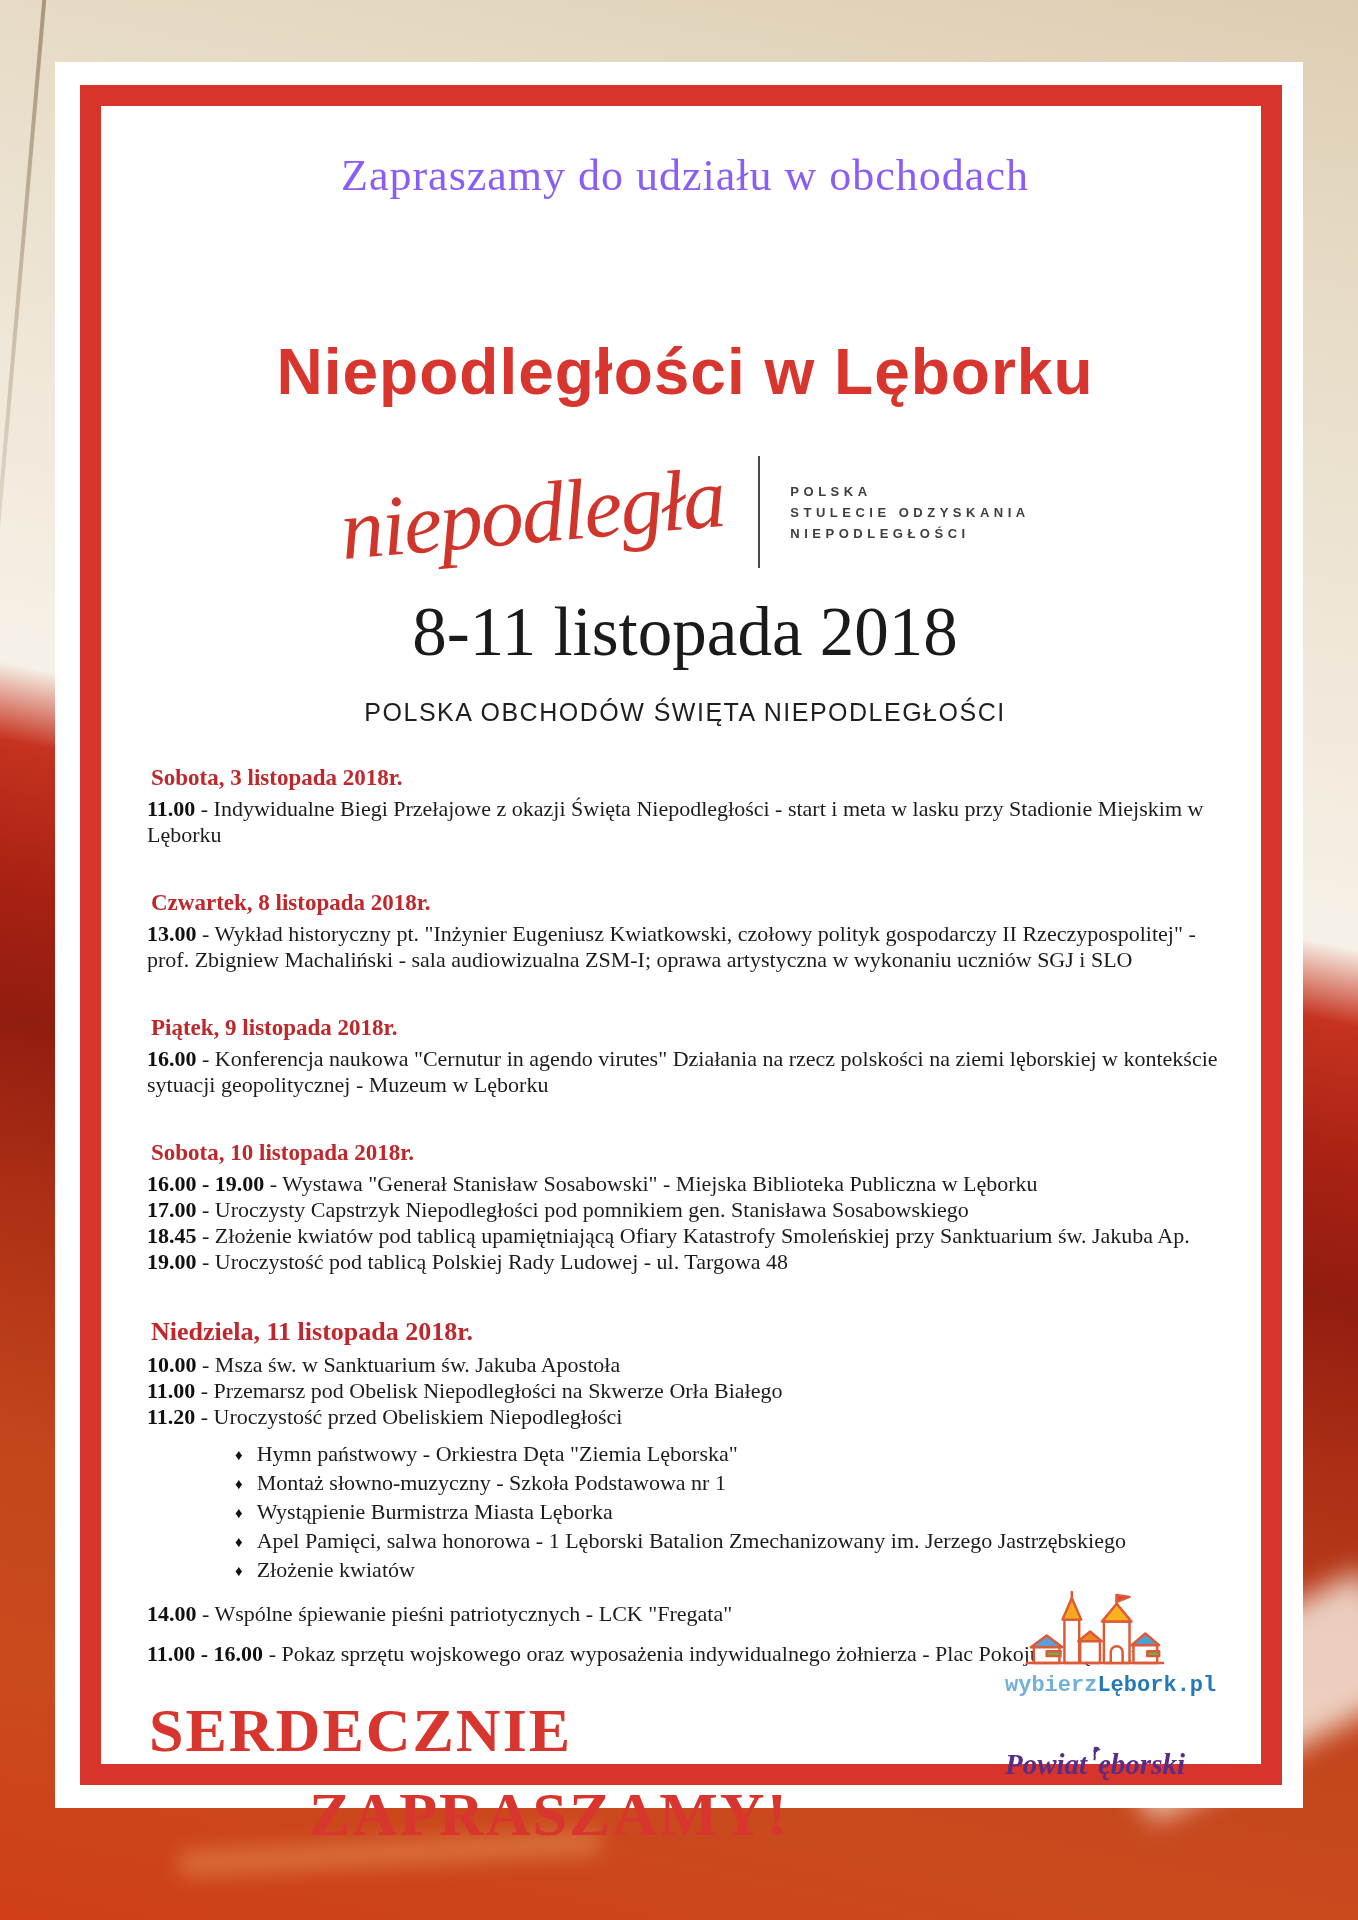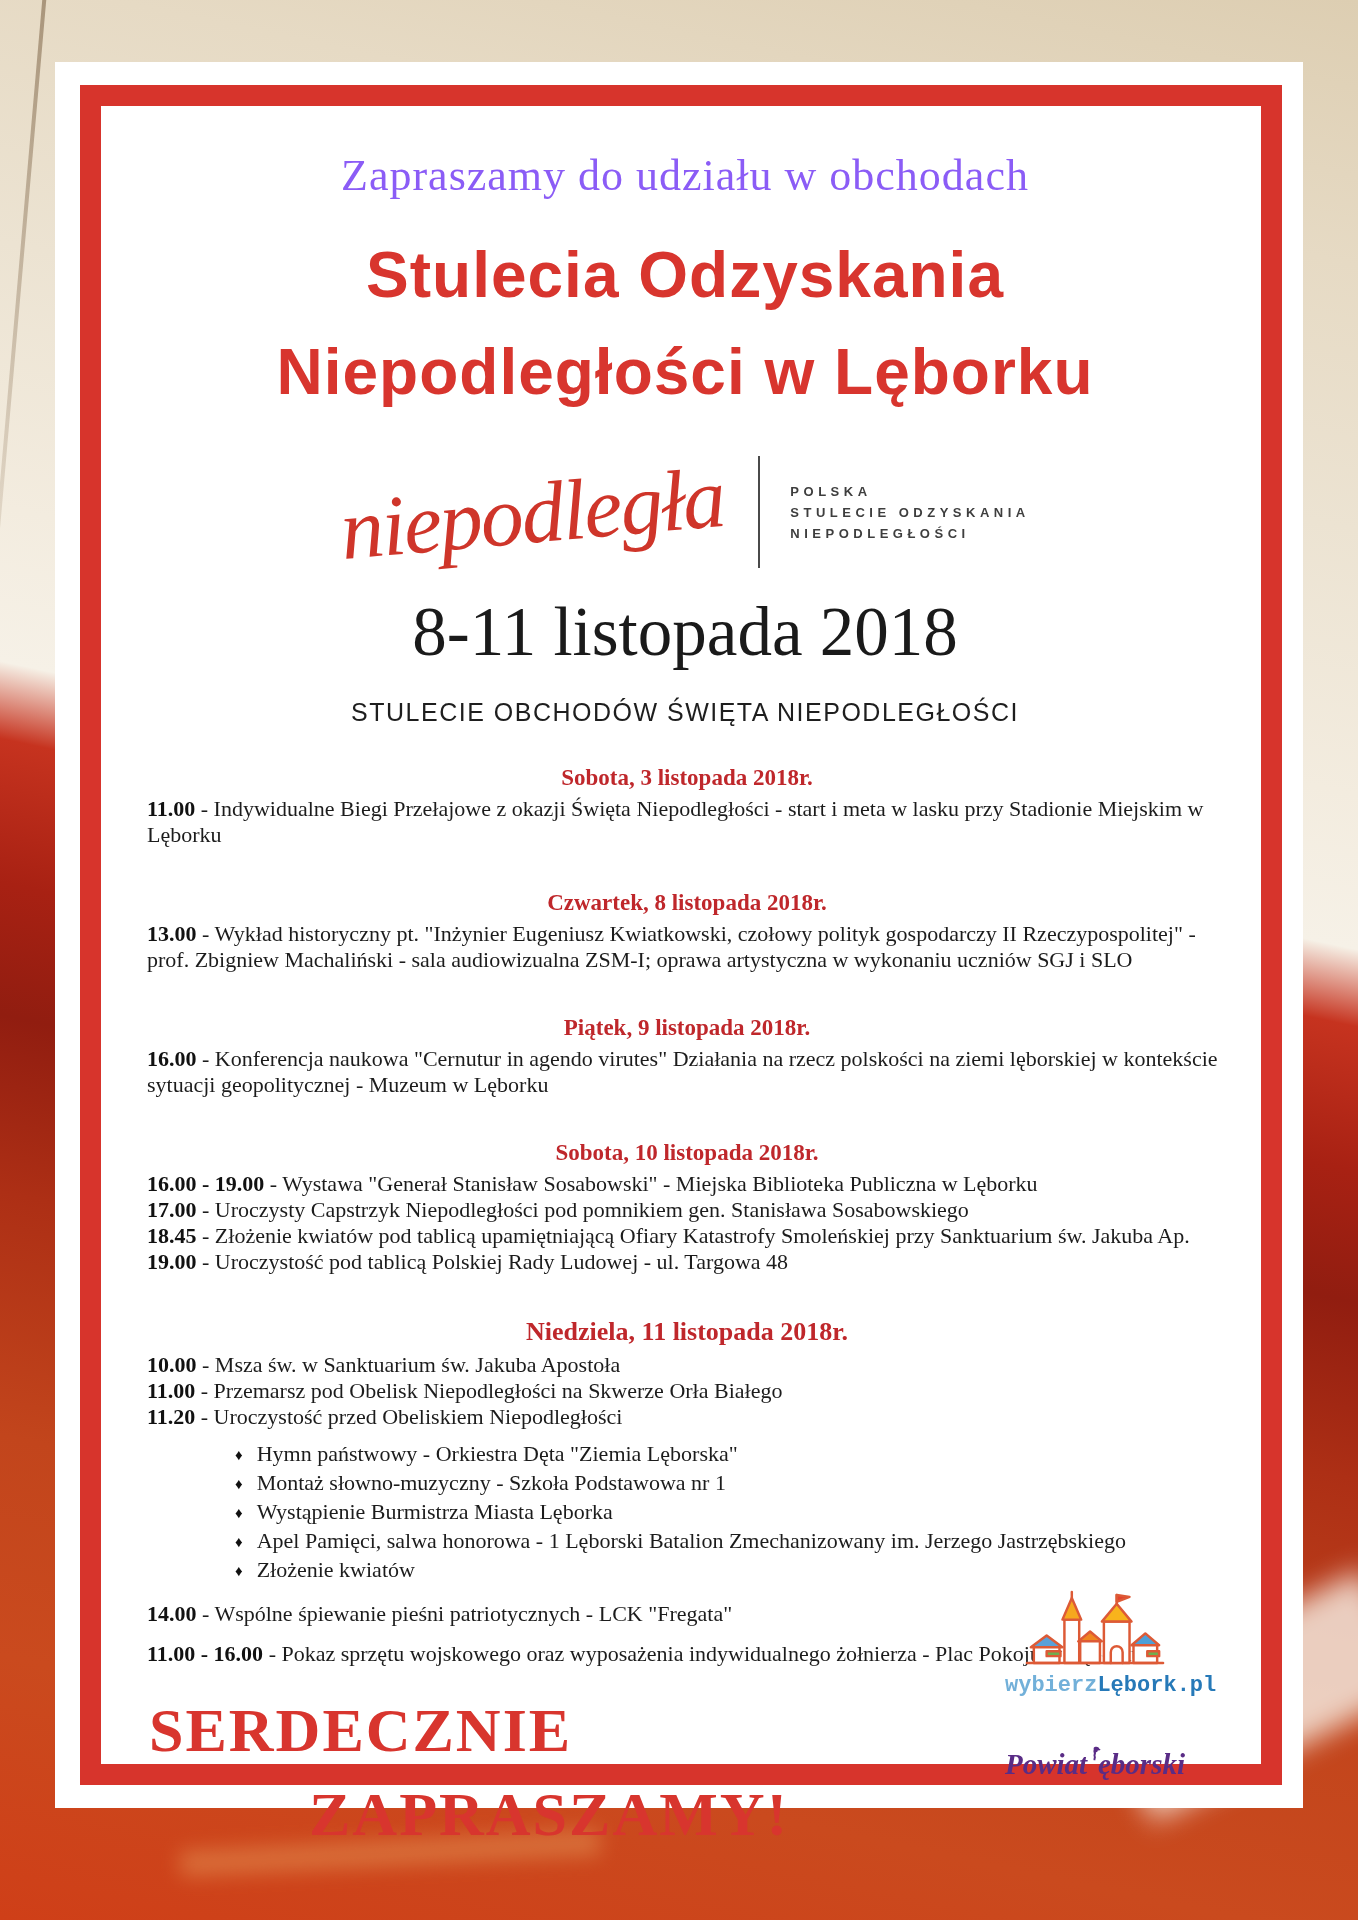--- a/index.html
+++ b/index.html
@@ -34,21 +34,21 @@
   .caption{padding-left:30px;font-family:"Liberation Sans",sans-serif;font-weight:bold;
     font-size:13px;letter-spacing:4.5px;color:#3e3e3e;line-height:21px;}
 
   .date{margin-top:6px;font-size:69px;color:#1a1a1a;text-align:center;}
   .program{margin-top:26px;font-family:"Liberation Sans",sans-serif;font-size:25px;
     letter-spacing:1.5px;color:#1e1e1e;text-align:center;}
 
   .schedule{margin-top:38px;font-size:22px;color:#1c1c1c;}
   .day{margin-top:42px;}
   .day:first-child{margin-top:0;}
-  .day-h{font-size:23px;font-weight:bold;color:#bf272b;margin:0 0 5px 4px;text-align:center;}
+  .day-h{font-size:23px;font-weight:bold;color:#bf272b;margin:0 0 5px 4px;}
   .day-h.big{font-size:26px;}
   .ev{margin:0;line-height:26px;}
   .ev b{color:#111;}
   .bullets{margin:10px 0 8px 88px;}
   .bullet{line-height:27px;}
   .diamond{font-size:15px;color:#111;margin-right:14px;vertical-align:1px;}
   .after1{margin-top:16px;}
   .after2{margin-top:14px;}
 
   .closing{position:relative;margin-top:28px;height:220px;color:#d8352e;
@@ -72,36 +72,36 @@
 <div class="streak"></div>
 <div class="streak2"></div>
 
 <div class="card">
   <div class="frame"></div>
   <div class="content">
 
     <div class="intro">Zapraszamy do udziału w obchodach</div>
 
     <h1 class="title">
-      <span>Stulecia Odzyskania</span><br>
+      <br>
       <span>Niepodległości w Lęborku</span>
     </h1>
 
     <div class="logo-row">
       <div class="script">niepodległa</div>
       <div class="divider"></div>
       <div class="caption">
         <div>POLSKA</div>
         <div>STULECIE ODZYSKANIA</div>
         <div>NIEPODLEGŁOŚCI</div>
       </div>
     </div>
 
     <div class="date">8-11 listopada 2018</div>
-    <div class="program">STULECIE OBCHODÓW ŚWIĘTA NIEPODLEGŁOŚCI</div>
+    <div class="program">POLSKA OBCHODÓW ŚWIĘTA NIEPODLEGŁOŚCI</div>
 
     <div class="schedule">
 
       <section class="day">
         <h2 class="day-h">Sobota, 3 listopada 2018r.</h2>
         <p class="ev"><b>11.00</b> <span>- Indywidualne Biegi Przełajowe z okazji Święta Niepodległości - start i meta w lasku przy Stadionie Miejskim w Lęborku</span></p>
       </section>
 
       <section class="day">
         <h2 class="day-h">Czwartek, 8 listopada 2018r.</h2>

